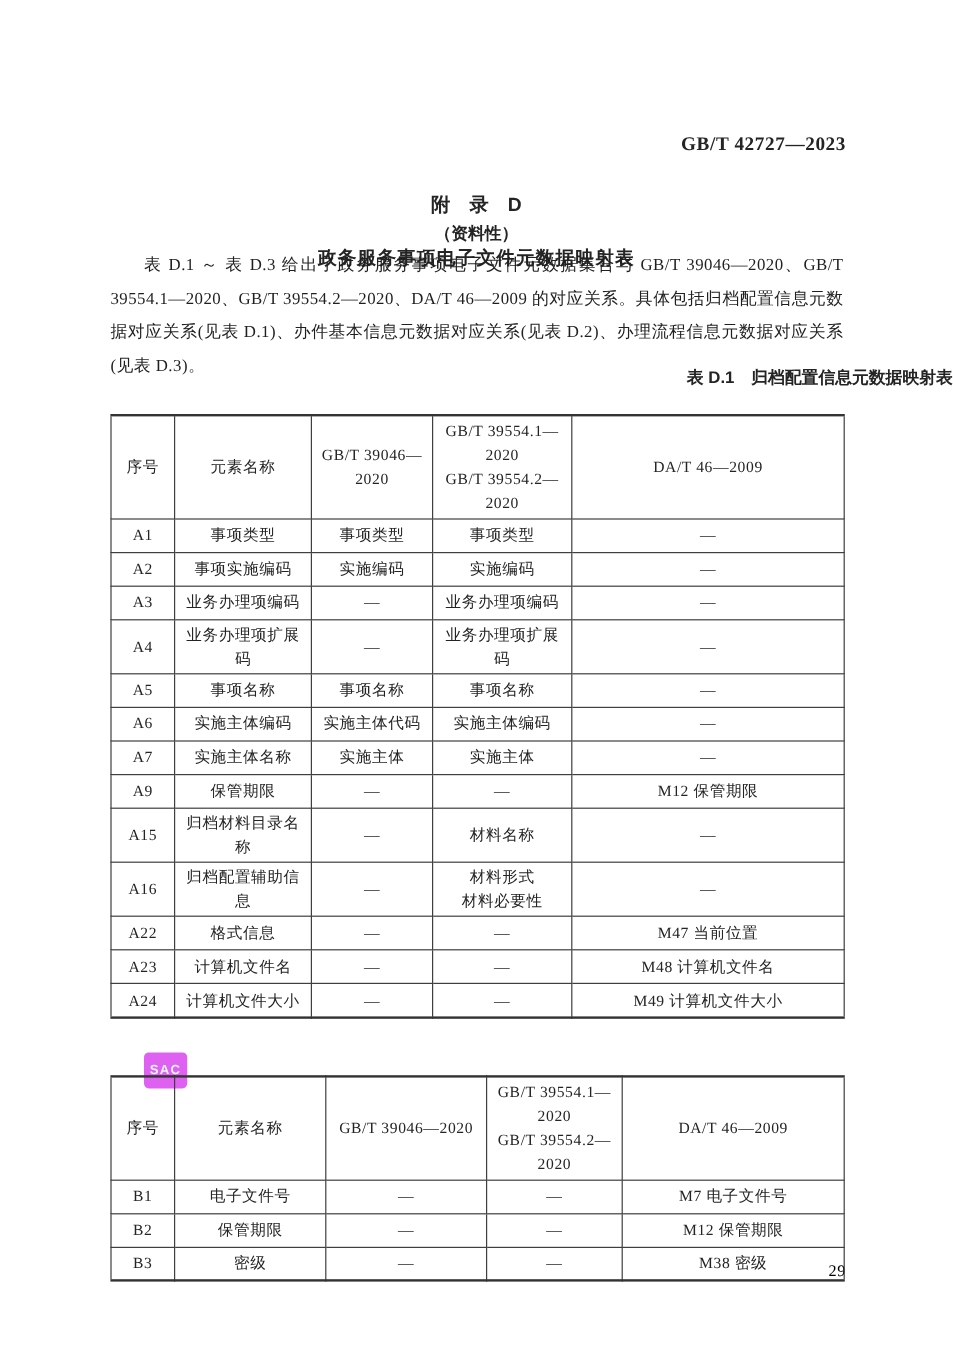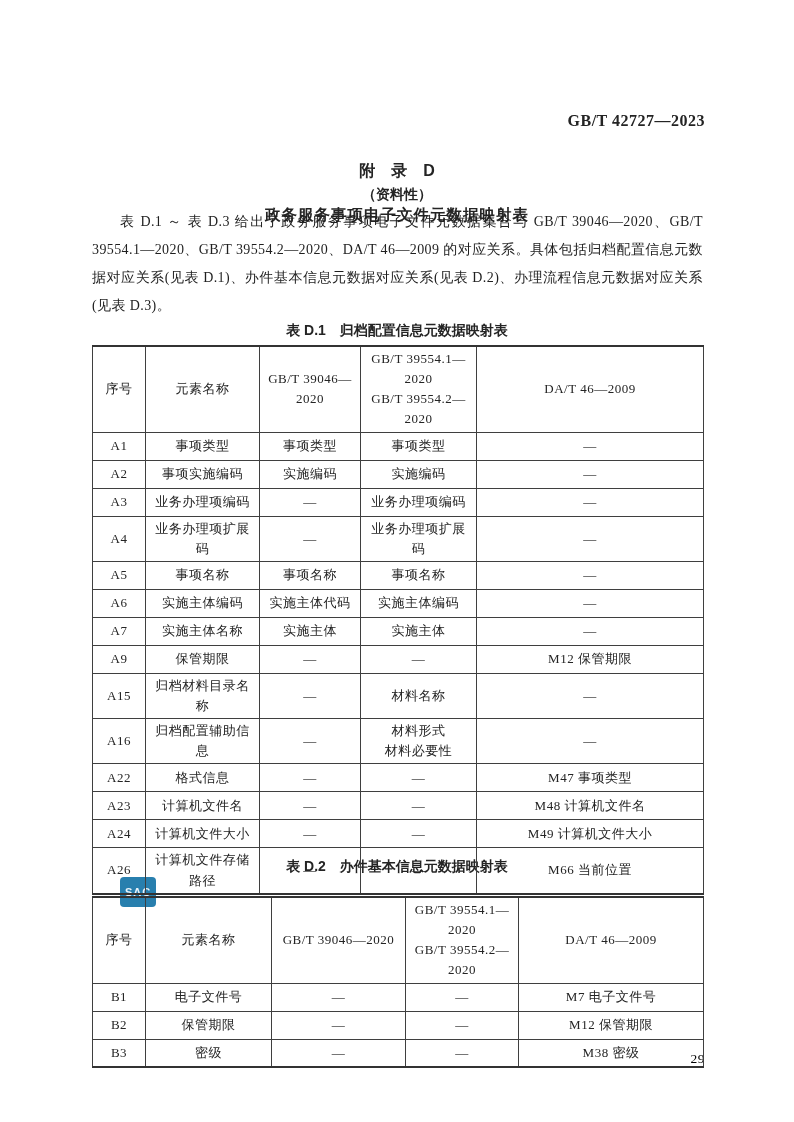--- a/index.html
+++ b/index.html
@@ -37,21 +37,21 @@
     text-align: justify;
     text-indent: 2em;
     letter-spacing: 0.4px;
     color: #1f1f1f;
   }
   .tbl-caption {
     font-size: 14px;
     font-weight: bold;
     font-family: "Liberation Sans", sans-serif;
   }
-  .caption-d1 { top: 322px; }
+  .caption-d1 { top: 306px; text-align: right; }
   .caption-d2 { top: 858px; }
   .data-table {
     position: absolute;
     left: 92px;
     border-collapse: collapse;
     table-layout: fixed;
     width: 611px;
     background: transparent;
     z-index: 2;
   }
@@ -73,21 +73,21 @@
   .data-table thead th { height: 46px; margin-left: 32px; }
   .tbl-d2 thead th { height: 44px; }
   .tbl-d1 tbody td { height: 28px; }
   .tbl-d2 tbody td { height: 28px; }
   .watermark {
     position: absolute;
     left: 120px;
     top: 877px;
     width: 36px;
     height: 30px;
-    background: #0369a1;
+    background: #d946ef;
     border-radius: 4px;
     opacity: 0.85;
     z-index: 1;
     display: flex;
     align-items: center;
     justify-content: center;
     font-family: "Liberation Sans", sans-serif;
     font-size: 11px;
     font-weight: bold;
     color: #e7f2fa;
@@ -205,49 +205,41 @@
           <td>—</td>
           <td>材料形式
 材料必要性</td>
           <td>—</td>
         </tr>
         <tr>
           <td>A22</td>
           <td>格式信息</td>
           <td>—</td>
           <td>—</td>
-          <td>M47 事项类型</td>
+          <td>M47 当前位置</td>
         </tr>
         <tr>
           <td>A23</td>
           <td>计算机文件名</td>
           <td>—</td>
           <td>—</td>
           <td>M48 计算机文件名</td>
         </tr>
         <tr>
           <td>A24</td>
           <td>计算机文件大小</td>
           <td>—</td>
           <td>—</td>
           <td>M49 计算机文件大小</td>
         </tr>
-        <tr>
-          <td>A26</td>
-          <td>计算机文件存储路径</td>
-          <td>—</td>
-          <td>—</td>
-          <td>M66 当前位置</td>
-        </tr>
       </tbody>
   </table>
 
   <div class="watermark">SAC</div>
 
-  <div class="centered tbl-caption caption-d2">表 D.2　办件基本信息元数据映射表</div>
 
   <table class="data-table tbl-d2" data-table="table_d2">
     <colgroup>
       <col style="width:53px">
         <col style="width:126px">
         <col style="width:134px">
         <col style="width:113px">
         <col style="width:185px">
     </colgroup>
     <thead>

